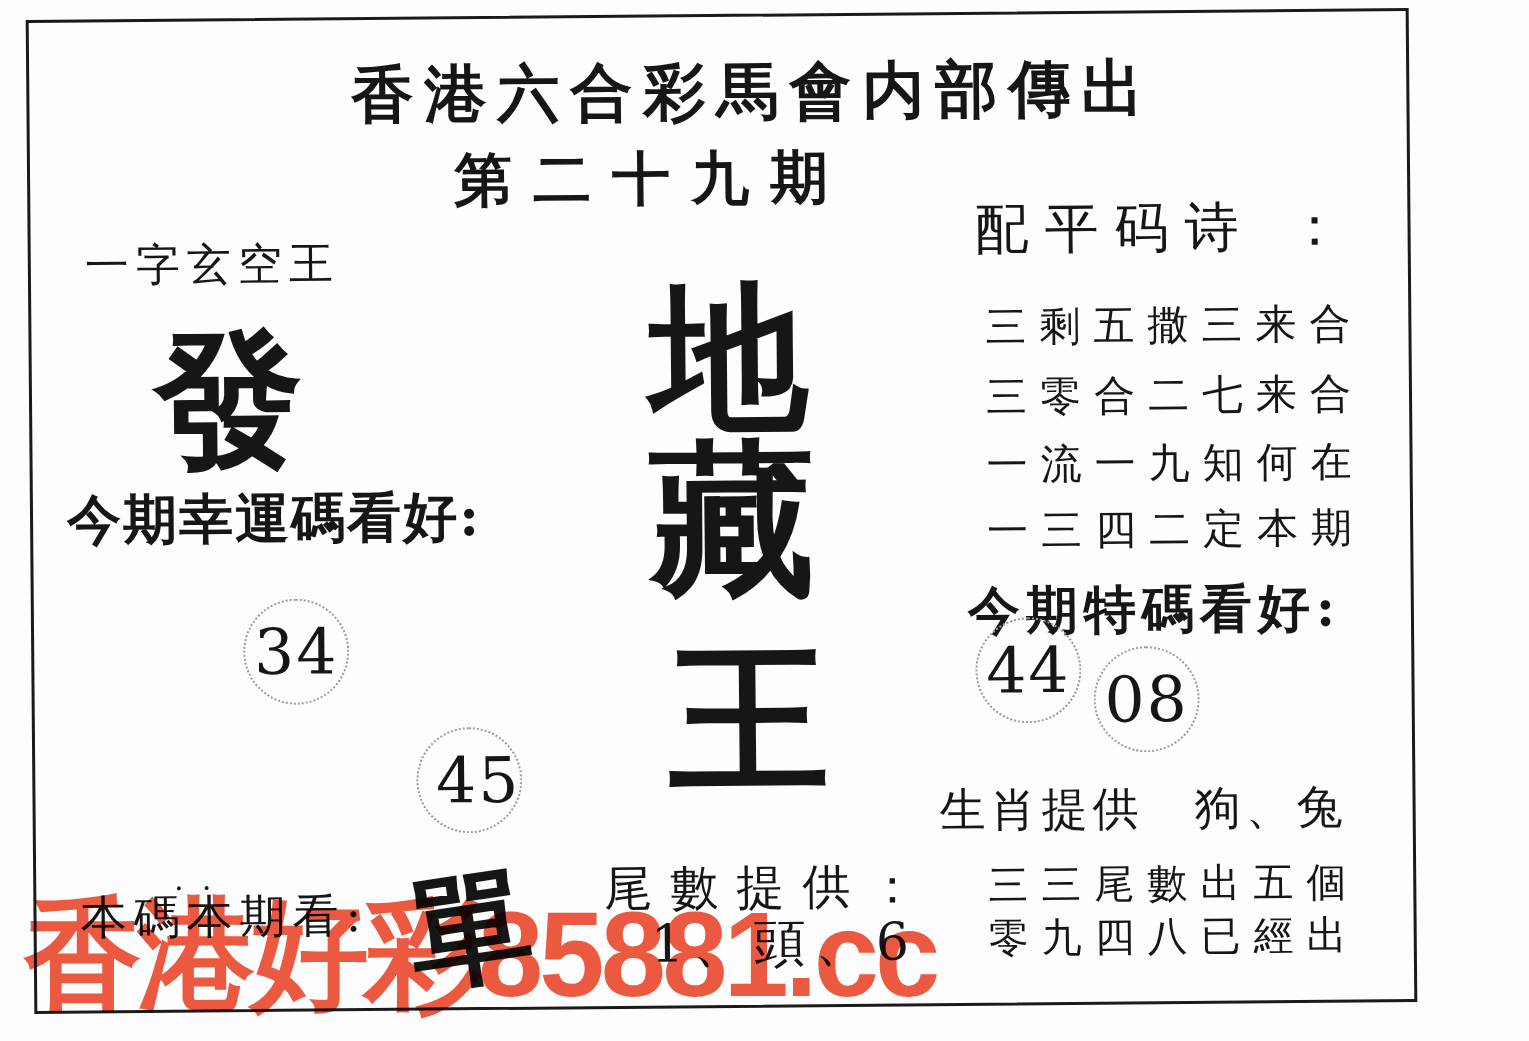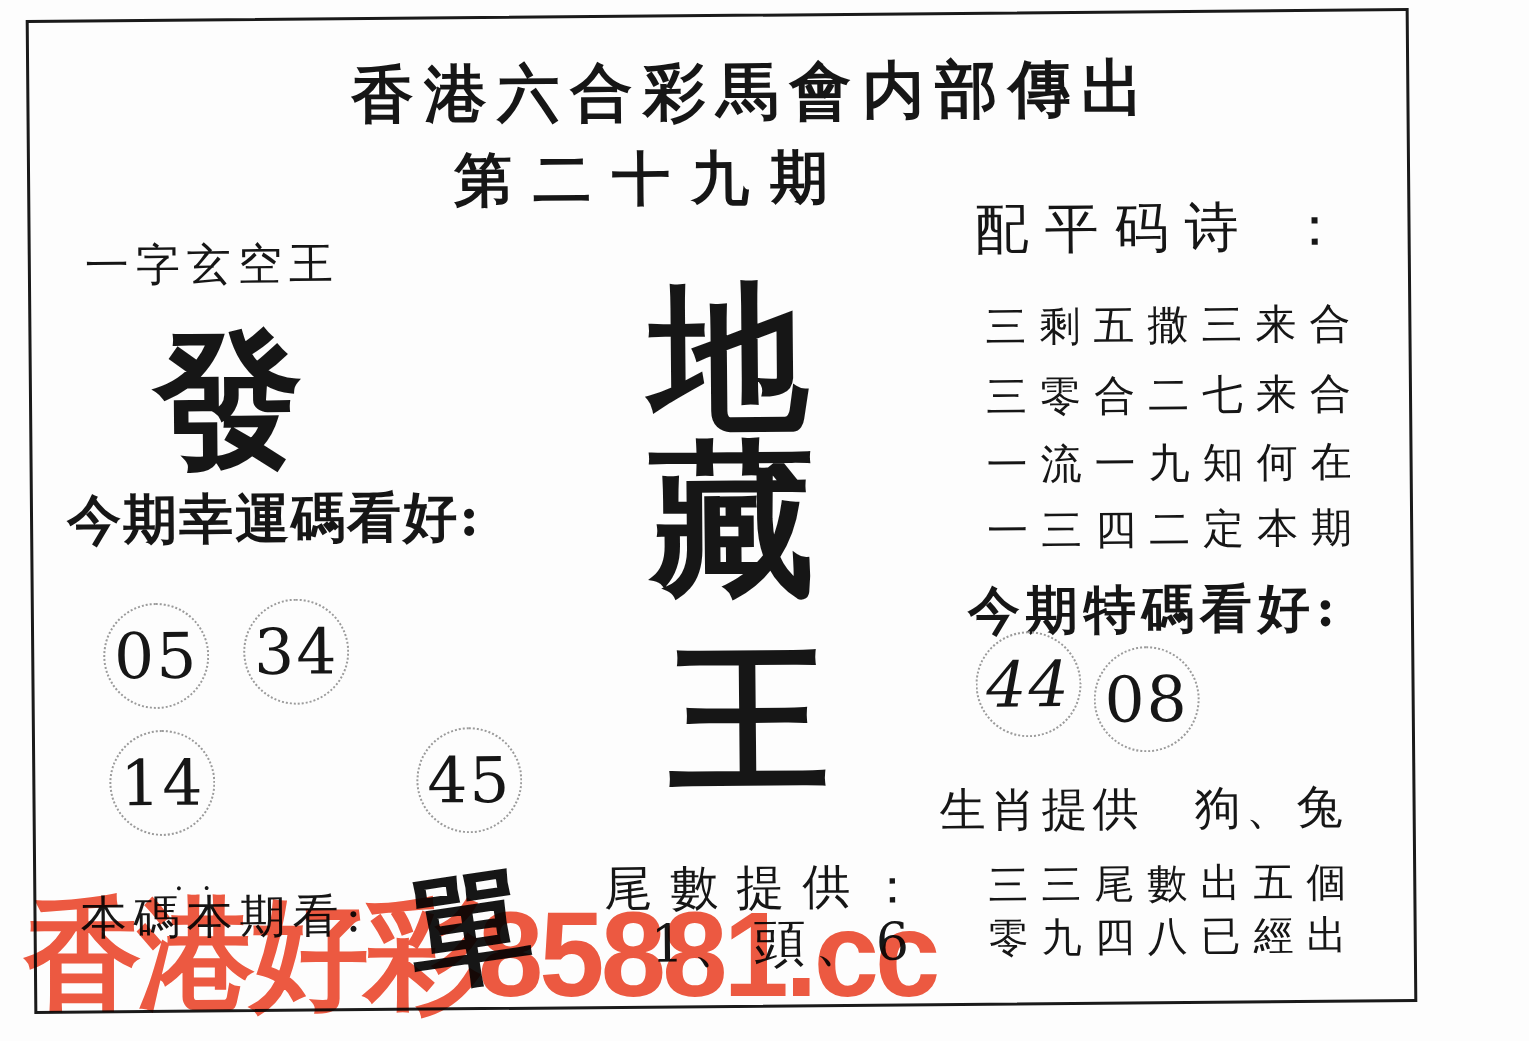--- a/index.html
+++ b/index.html
@@ -70,45 +70,39 @@
 
 <div class="ticket" style="border-color: rgb(26, 26, 26);">
 
   <div class="abs hand ink main-title" style="color: rgb(22, 22, 22);">香港六合彩馬會内部傳出</div>
   <div class="abs hand ink issue-no" style="color: rgb(22, 22, 22);">第二十九期</div>
 
   <div class="abs hand ink sub-title" style="color: rgb(22, 22, 22);">一字玄空王</div>
   <div class="abs hand ink big-fa" style="color: rgb(22, 22, 22);">發</div>
   <div class="abs hand ink lucky-head" style="color: rgb(22, 22, 22);">今期幸運碼看好:</div>
 
-  <div class="numcircle" style="left:69px;top:581px;">
-      <span>05</span>
-    </div>
   <div class="numcircle" style="left:209px;top:578px;">
       <span>34</span>
     </div>
-  <div class="numcircle" style="left:74px;top:708px;">
-      <span>14</span>
-    </div>
-  <div class="numcircle" style="left:381px;top:708px;">
+  <div class="numcircle" style="left:381px;top:708px;justify-content:flex-end;">
       <span>45</span>
     </div>
 
   <div class="abs hand ink dz dz1" style="color: rgb(22, 22, 22);">地</div>
   <div class="abs hand ink dz dz2" style="color: rgb(22, 22, 22);">藏</div>
   <div class="abs hand ink dz dz3" style="color: rgb(22, 22, 22);">王</div>
 
   <div class="abs hand ink poem-head" style="color: rgb(22, 22, 22);">配平码诗 ：</div>
   <div class="abs hand ink poem-line pl0" style="color: rgb(22, 22, 22);">三剩五撒三来合</div>
   <div class="abs hand ink poem-line pl1" style="color: rgb(22, 22, 22);">三零合二七来合</div>
   <div class="abs hand ink poem-line pl2" style="color: rgb(22, 22, 22);">一流一九知何在</div>
   <div class="abs hand ink poem-line pl3" style="color: rgb(22, 22, 22);">一三四二定本期</div>
 
   <div class="abs hand ink special-head" style="color: rgb(22, 22, 22);">今期特碼看好:</div>
-  <div class="numcircle" style="left:941px;top:617px;font-style:italic;">
+  <div class="numcircle" style="left:941px;top:603px;">
       <span>44</span>
     </div>
   <div class="numcircle" style="left:1059px;top:633px;">
       <span>08</span>
     </div>
 
   <div class="abs hand ink zodiac" style="color: rgb(22, 22, 22);">生肖提供　狗、兔</div>
   <div class="abs hand ink tailr tr1" style="color: rgb(22, 22, 22);">三三尾數出五個</div>
   <div class="abs hand ink tailr tr2" style="color: rgb(22, 22, 22);">零九四八已經出</div>
 

